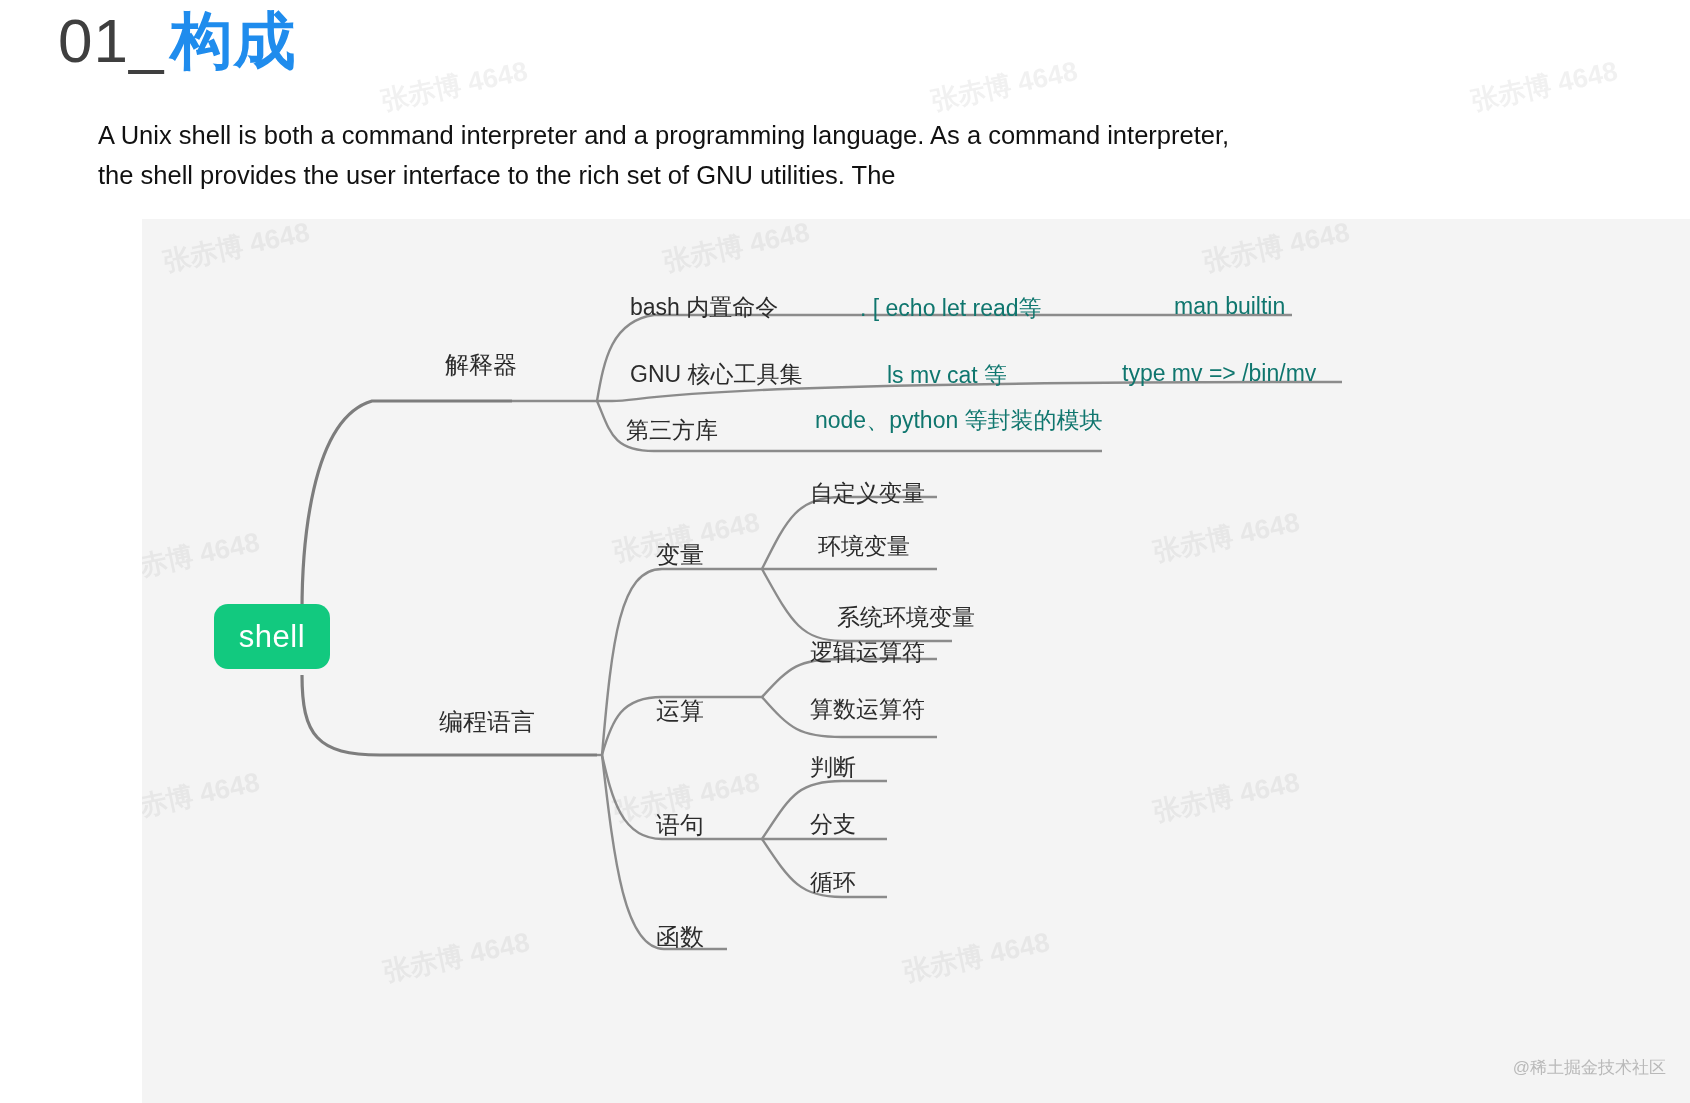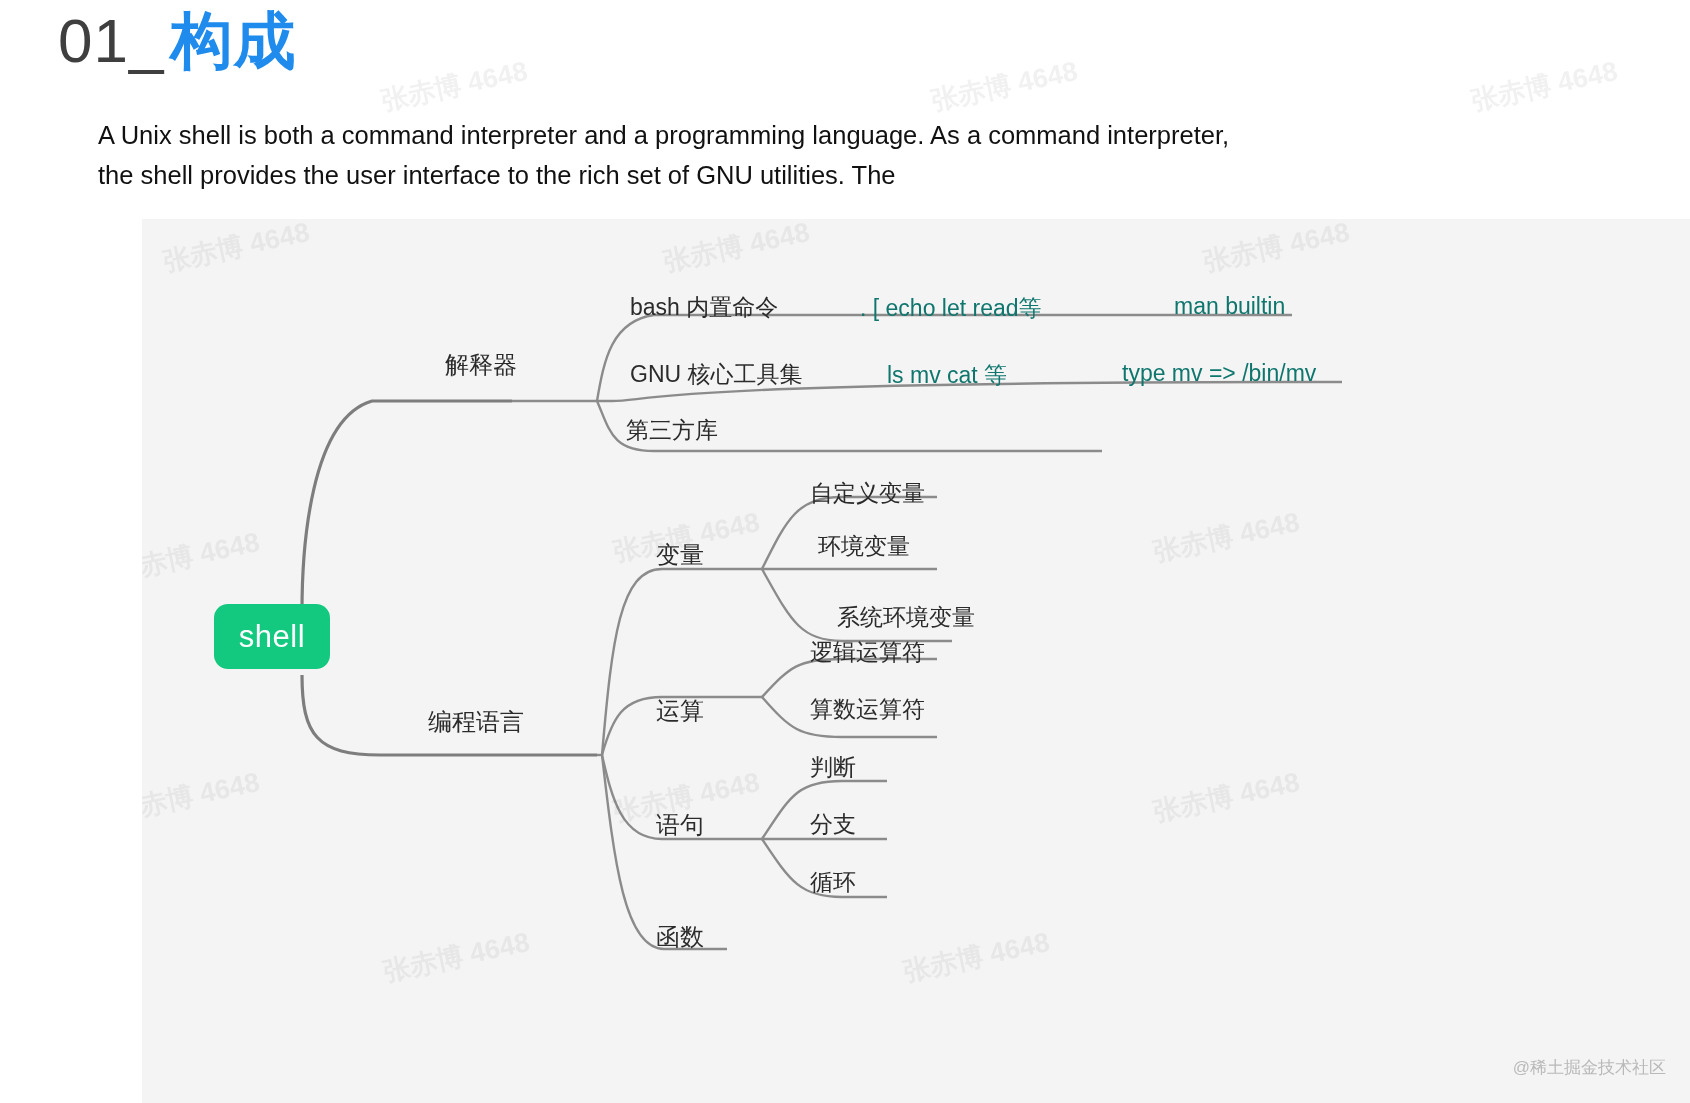--- a/index.html
+++ b/index.html
@@ -101,31 +101,32 @@
       <path d="M620 620 L 650 620 L 745 620"></path>
       <path d="M620 620 C 648 662, 658 678, 700 678 L 745 678"></path>
 
       <path d="M585 730 L 585 730"></path>
     </g>
   </svg>
 
   <div class="root-node">shell</div>
 
   <div class="node lv1" style="left:303px;top:130px;">解释器</div>
-  <div class="node lv1" style="left:286px;top:487px;text-align:center;">编程语言</div>
+  <div class="node lv1" style="left:297px;top:487px;text-align:center;">编程语言</div>
 
   <div class="node lv2" style="left:488px;top:73px;">bash 内置命令</div>
   <div class="node detail" style="left:718px;top:74px;">.  [  echo  let  read等</div>
   <div class="node detail" style="left:1032px;top:74px;">man builtin</div>
 
   <div class="node lv2" style="left:488px;top:140px;">GNU 核心工具集</div>
   <div class="node detail" style="left:745px;top:141px;">ls   mv  cat 等</div>
   <div class="node detail" style="left:980px;top:141px;">type mv =&gt;  /bin/mv</div>
 
   <div class="node lv2" style="left:484px;top:185px;margin-top:11px;">第三方库</div>
+  <div class="node detail" style="left:673px;top:186px;">node、python 等封装的模块</div>
 
   <div class="node lv1" style="left:514px;top:320px;">变量</div>
   <div class="node lv2" style="left:668px;top:259px;">自定义变量</div>
   <div class="node lv2" style="left:668px;top:312px;margin-left:8px;">环境变量</div>
   <div class="node lv2" style="left:695px;top:383px;">系统环境变量</div>
 
   <div class="node lv1" style="left:514px;top:448px;margin-top:28px;">运算</div>
   <div class="node lv2" style="left:668px;top:418px;">逻辑运算符</div>
   <div class="node lv2" style="left:668px;top:475px;">算数运算符</div>
 

